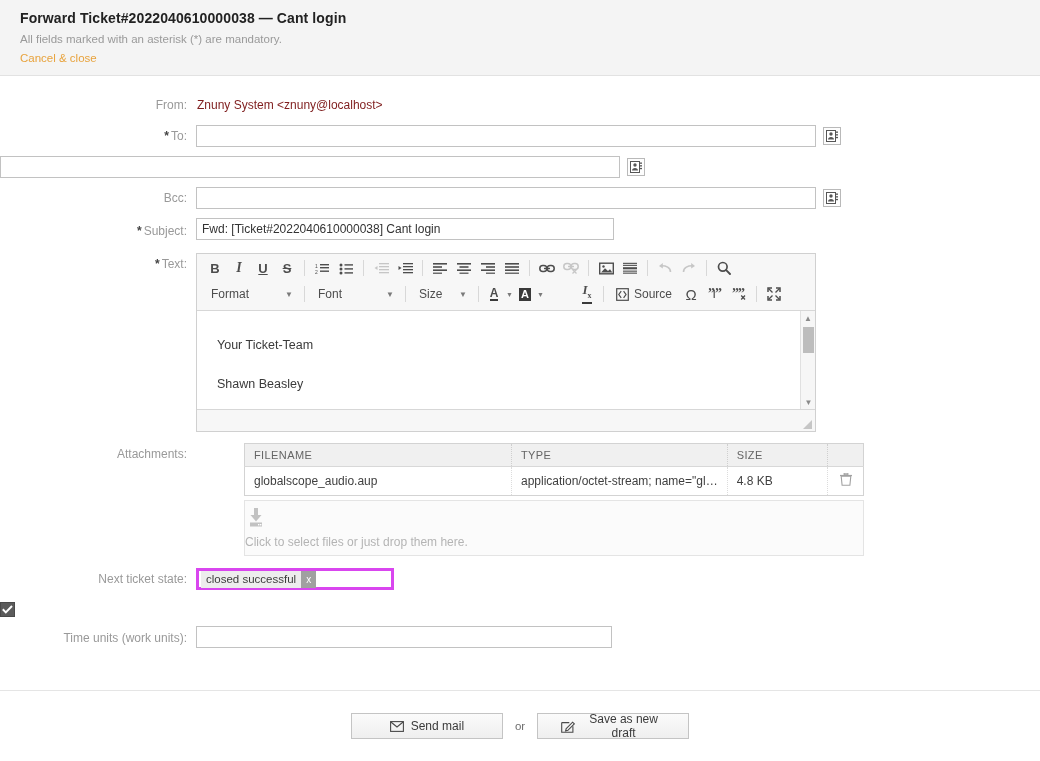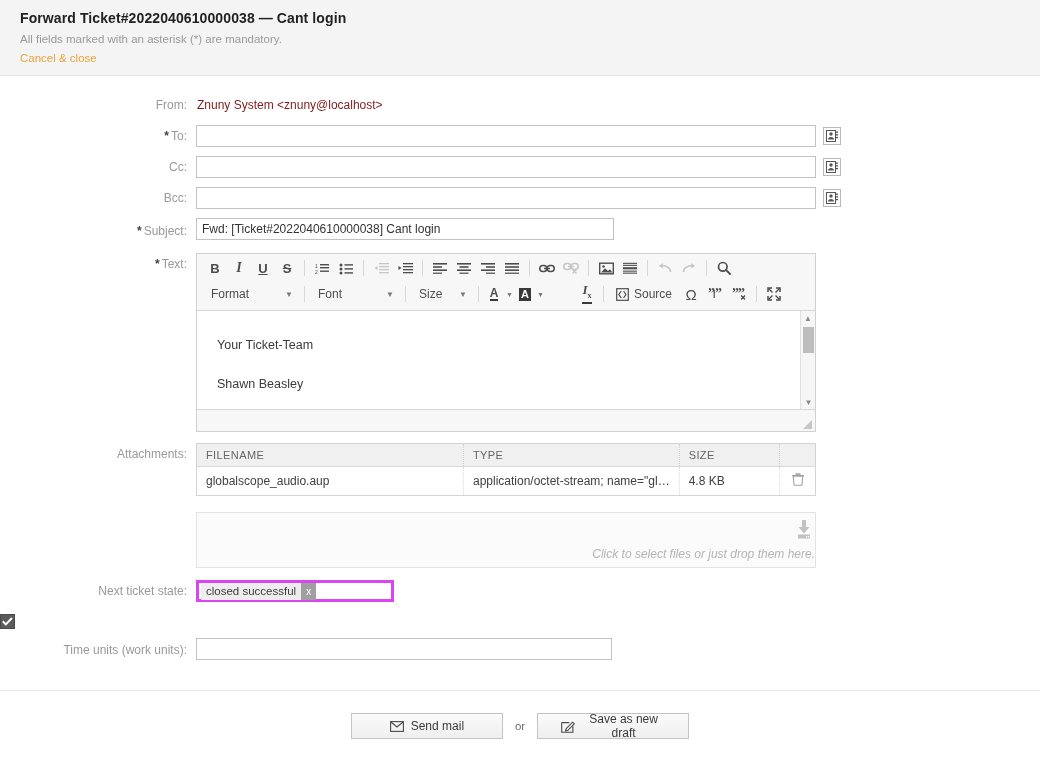--- a/index.html
+++ b/index.html
@@ -223,30 +223,29 @@
   .att-table td:last-child { border-right: none; text-align: center; }
   .col-name { width: 276px; }
   .col-type { width: 204px; }
   .col-size { width: 104px; }
   .col-del  { width: 36px; }
   .del-icon { cursor: pointer; color: #a2a2a2; display: inline-flex; }
 
   .dropzone {
     width: 620px;
     height: 56px;
-    margin-top: 16px;
+    margin-top: 4px;
     border: 1px solid #e4e4e4;
     background: #fbfbfb;
     display: flex;
     flex-direction: column;
-    align-items: flex-end;
+    align-items: flex-start;
     justify-content: center;
     cursor: pointer;
     color: #b6b6b6;
-    font-style: italic;
   }
   .dz-text { font-size: 12px; color: #b4b4b4; margin-top: 4px; }
 
   
   .tokenbox {
     width: 198px; height: 22px;
     border: 3px solid #d946ef;
     background: #ffffff;
     display: flex; align-items: center;
     padding: 0 2px;
@@ -340,21 +339,20 @@
           <path d="M2 9.5c0-1.6 1.3-2.5 3-2.5s3 .9 3 2.5z" fill="#555"></path>
           <rect x="10" y="1.5" width="2" height="1.3" fill="#555"></rect>
           <rect x="10" y="4.2" width="2" height="1.3" fill="#555"></rect>
           <rect x="10" y="6.9" width="2" height="1.3" fill="#555"></rect>
         </svg>
       </span>
     </div>
   </div>
 
   <div class="row">
-    <div class="lbl">Cc:</div>
     <div class="fieldwrap">
       <input class="tinput w-recipient" type="text" value="" style="">
       <span class="addrbtn">
         <svg width="12" height="12" viewBox="0 0 12 12">
           <rect x="0.5" y="0.5" width="9" height="11" fill="#fff" stroke="#555"></rect>
           <circle cx="5" cy="4" r="1.7" fill="#555"></circle>
           <path d="M2 9.5c0-1.6 1.3-2.5 3-2.5s3 .9 3 2.5z" fill="#555"></path>
           <rect x="10" y="1.5" width="2" height="1.3" fill="#555"></rect>
           <rect x="10" y="4.2" width="2" height="1.3" fill="#555"></rect>
           <rect x="10" y="6.9" width="2" height="1.3" fill="#555"></rect>
@@ -639,21 +637,21 @@
           <div class="sc-arrow down">▼</div>
         </div>
       </div>
 
       <div class="ed-foot">
         <div class="resize-grip"></div>
       </div>
     </div>
   </div>
 
-  <div class="row" style="margin-top:11px;">
+  <div class="row" style="margin-top:11px;gap:48px;">
     <div class="lbl">Attachments:</div>
     <div>
       <table class="att-table">
         <thead>
           <tr>
             <th class="col-name">FILENAME</th>
             <th class="col-type">TYPE</th>
             <th class="col-size">SIZE</th>
             <th class="col-del"></th>
           </tr>

